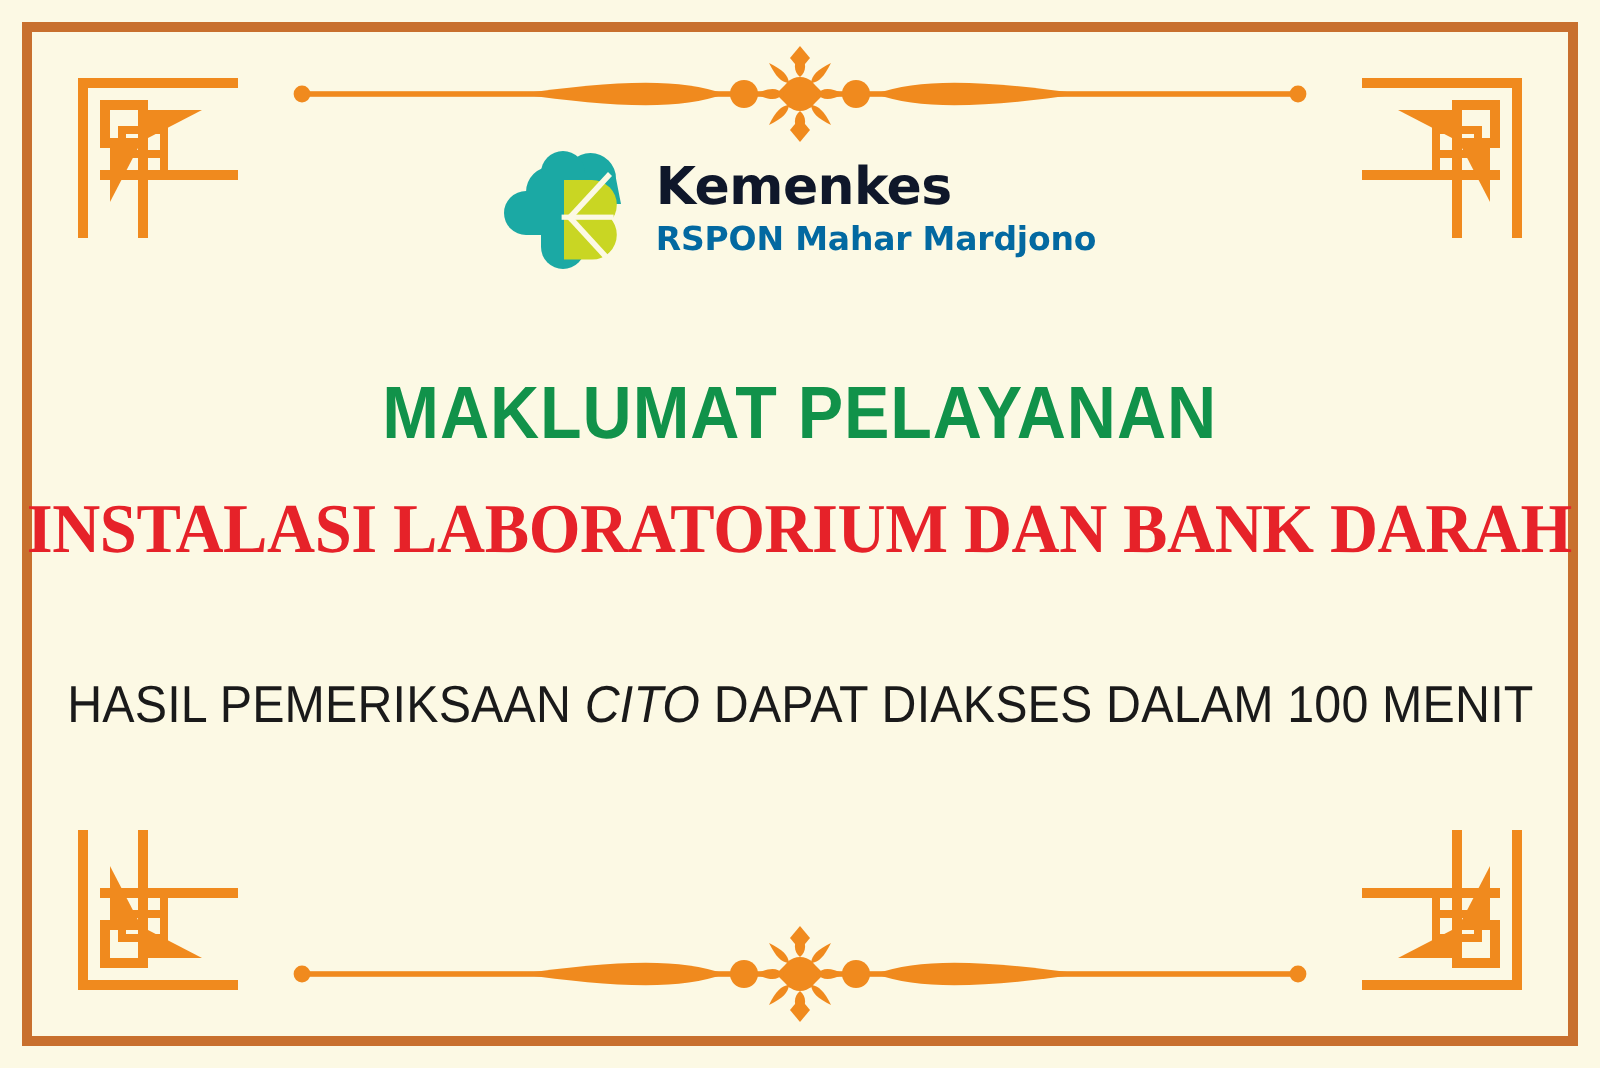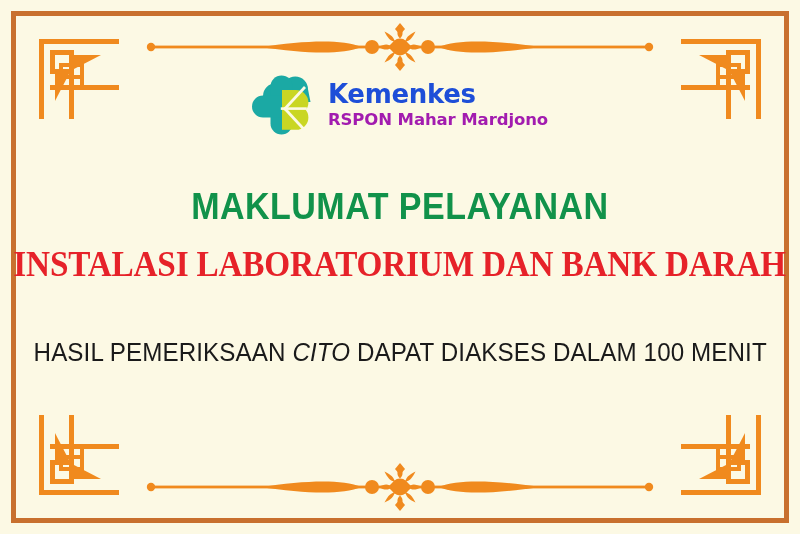--- a/index.html
+++ b/index.html
@@ -74,28 +74,28 @@
     gap: 14px;
     margin-top: 8px;
   }
   .logo-mark { width: 62px; height: 66px; flex: none; }
   .logo-mark svg { display: block; width: 62px; height: 66px; }
   .logo-words { display: flex; flex-direction: column; line-height: 1; }
   .logo-word-main {
     font-family: "DejaVu Sans", sans-serif;
     font-weight: bold;
     font-size: 26px;
-    color: #1d4ed8;
+    color: #0f172a;
     letter-spacing: -0.3px;
   }
   .logo-word-sub {
     font-family: "DejaVu Sans", sans-serif;
     font-weight: bold;
     font-size: 16.5px;
-    color: #a21caf;
+    color: #0369a1;
     margin-top: 5px;
     letter-spacing: -0.1px;
   }
 
   
   .title-green {
     margin-top: 48px;
     font-family: "Liberation Sans Narrow", "Liberation Sans", sans-serif;
     font-weight: bold;
     font-size: 37px;

